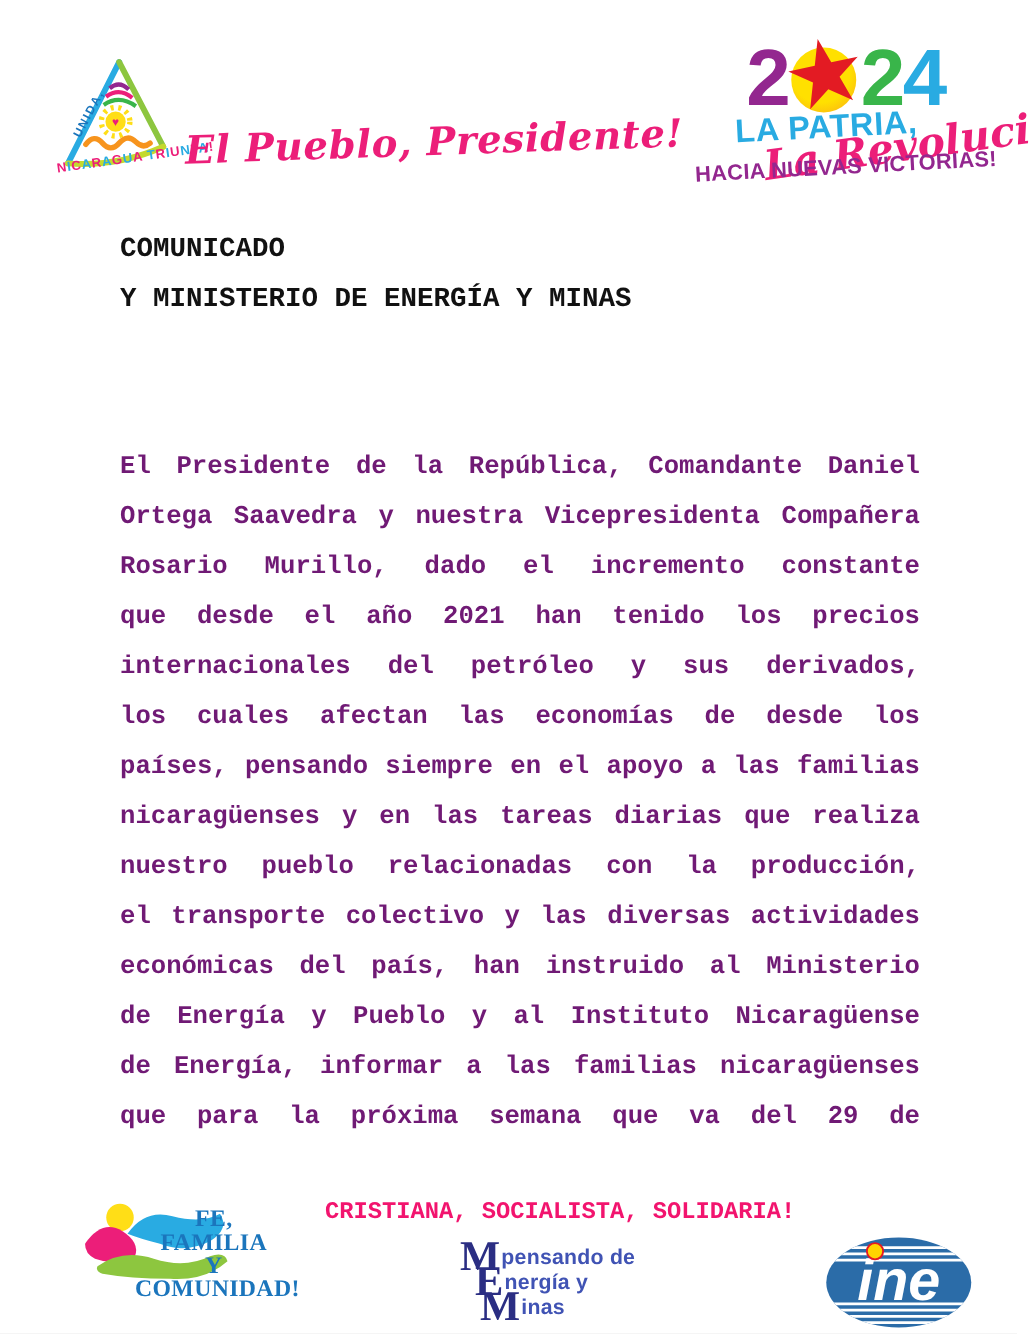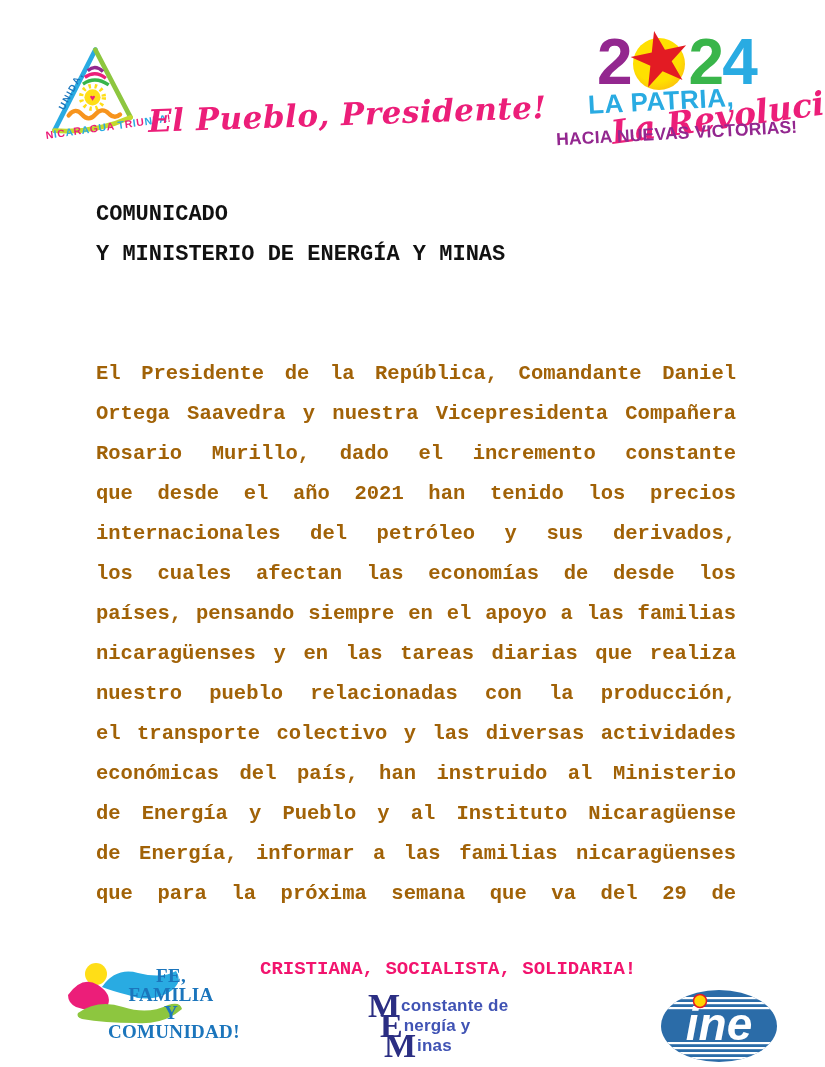--- a/index.html
+++ b/index.html
@@ -49,23 +49,23 @@
     position:absolute; left:610px; top:94px;
     font:bold italic 33px "DejaVu Serif", serif; color:#EC1E79;
     transform:rotate(-8deg); white-space:nowrap;
   }
   .hacia {
     position:absolute; left:556px; top:123px;
     font:bold 17.5px "Liberation Sans", sans-serif; color:#93278F;
     transform:rotate(-3deg); letter-spacing:.2px; white-space:nowrap;
   }
   
-  .doc-title { position:absolute; left:96px; top:195px; color:#111; }
+  .doc-title { position:absolute; left:96px; top:180px; color:#111; }
   .title-line { font:bold 22px/40px "Liberation Mono", monospace; white-space:nowrap; }
-  .doc-body { position:absolute; left:96px; top:354px; width:640px; color:#a16207; }
+  .doc-body { position:absolute; left:96px; top:354px; width:640px; color:#701a75; }
   .body-line {
     font:bold 20.5px/40px "Liberation Mono", monospace;
     text-align:justify; text-align-last:justify;
   }
   
   .footer-slogan {
     position:absolute; left:260px; top:958px;
     font:bold 19px "Liberation Mono", monospace; color:#F2146E; white-space:nowrap;
   }
   .fe-logo { position:absolute; left:68px; top:961px; width:180px; height:80px; }
@@ -156,21 +156,21 @@
     <div class="fe-text">
       <div>FE,</div>
       <div>FAMILIA</div>
       <div>Y COMUNIDAD!</div>
     </div>
   </div>
 
   <div class="mem-logo">
     <div class="mem-line">
       <span class="mem-initial">M</span>
-      <span class="mem-rest">constante de</span>
+      <span class="mem-rest">pensando de</span>
     </div>
     <div class="mem-line mem-indent1">
       <span class="mem-initial">E</span>
       <span class="mem-rest">nergía y</span>
     </div>
     <div class="mem-line mem-indent2">
       <span class="mem-initial">M</span>
       <span class="mem-rest">inas</span>
     </div>
   </div>

